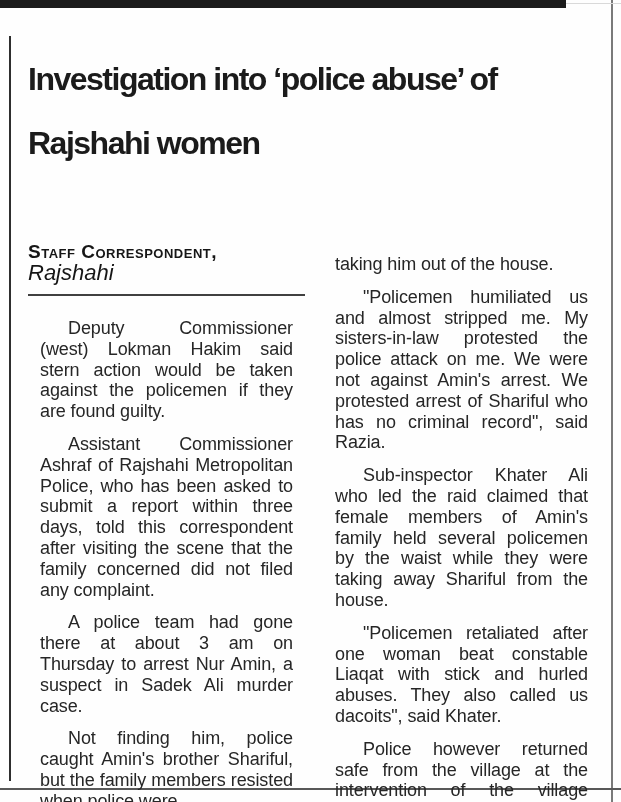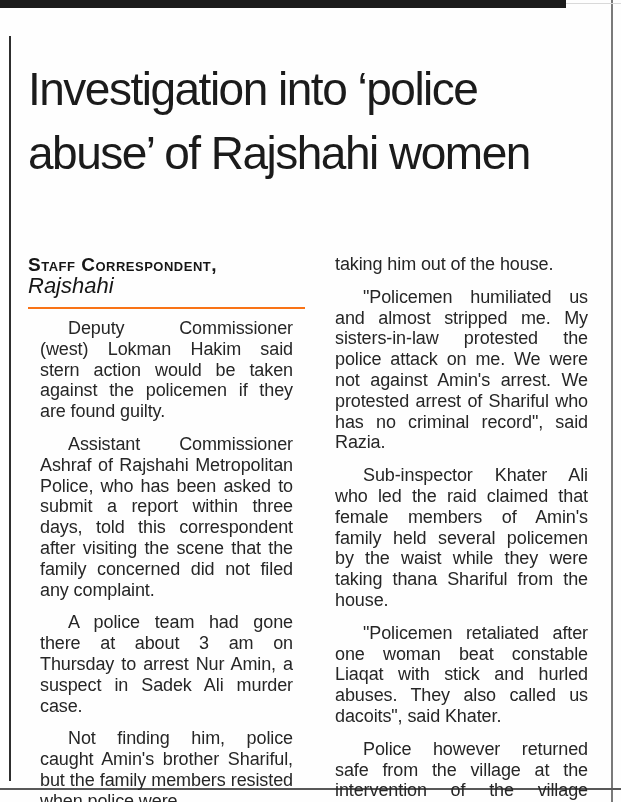--- a/index.html
+++ b/index.html
@@ -34,29 +34,29 @@
   }
   .bottom-line {
     position: absolute; left: 0; top: 788px;
     width: 621px; height: 2px;
     background: #585858;
   }
   
   .headline {
     position: absolute; left: 28px; top: 26px;
     width: 508px;
-    font-size: 46px; font-weight: normal;
+    font-size: 32px; font-weight: bold;
     line-height: 64px; letter-spacing: -1.5px;
     color: #1b1b1b;
   }
   
   .byline {
-    position: absolute; left: 28px; top: 254px;
+    position: absolute; left: 28px; top: 241px;
     width: 277px;
-    border-bottom: 2px solid #f97316;
+    border-bottom: 2px solid #404040;
     padding-bottom: 11px;
     color: #161616;
   }
   .byline .author {
     font-size: 19px; font-weight: bold;
     font-variant: small-caps;
     letter-spacing: 0.5px;
     line-height: 22px;
   }
   .byline .location {
@@ -99,18 +99,18 @@
   <div class="col col-left">
     <p>Deputy Commissioner (west) Lokman Hakim said stern action would be taken against the policemen if they are found guilty.</p>
     <p>Assistant Commissioner Ashraf of Rajshahi Metropolitan Police, who has been asked to submit a report within three days, told this correspondent after visiting the scene that the family concerned did not filed any complaint.</p>
     <p>A police team had gone there at about 3 am on Thursday to arrest Nur Amin, a suspect in Sadek Ali murder case.</p>
     <p>Not finding him, police caught Amin's brother Shariful, but the family members resisted when police were</p>
   </div>
 
   <div class="col col-right">
     <p class="no-indent">taking him out of the house.</p>
     <p>"Policemen humiliated us and almost stripped me. My sisters-in-law protested the police attack on me. We were not against Amin's arrest. We protested arrest of Shariful who has no criminal record", said Razia.</p>
-    <p>Sub-inspector Khater Ali who led the raid claimed that female members of Amin's family held several policemen by the waist while they were taking thana Shariful from the house.</p>
+    <p>Sub-inspector Khater Ali who led the raid claimed that female members of Amin's family held several policemen by the waist while they were taking away Shariful from the house.</p>
     <p>"Policemen retaliated after one woman beat constable Liaqat with stick and hurled abuses. They also called us dacoits", said Khater.</p>
     <p>Police however returned safe from the village at the intervention of the village elders.</p>
   </div>
 
 </div>
 
 </body></html>

